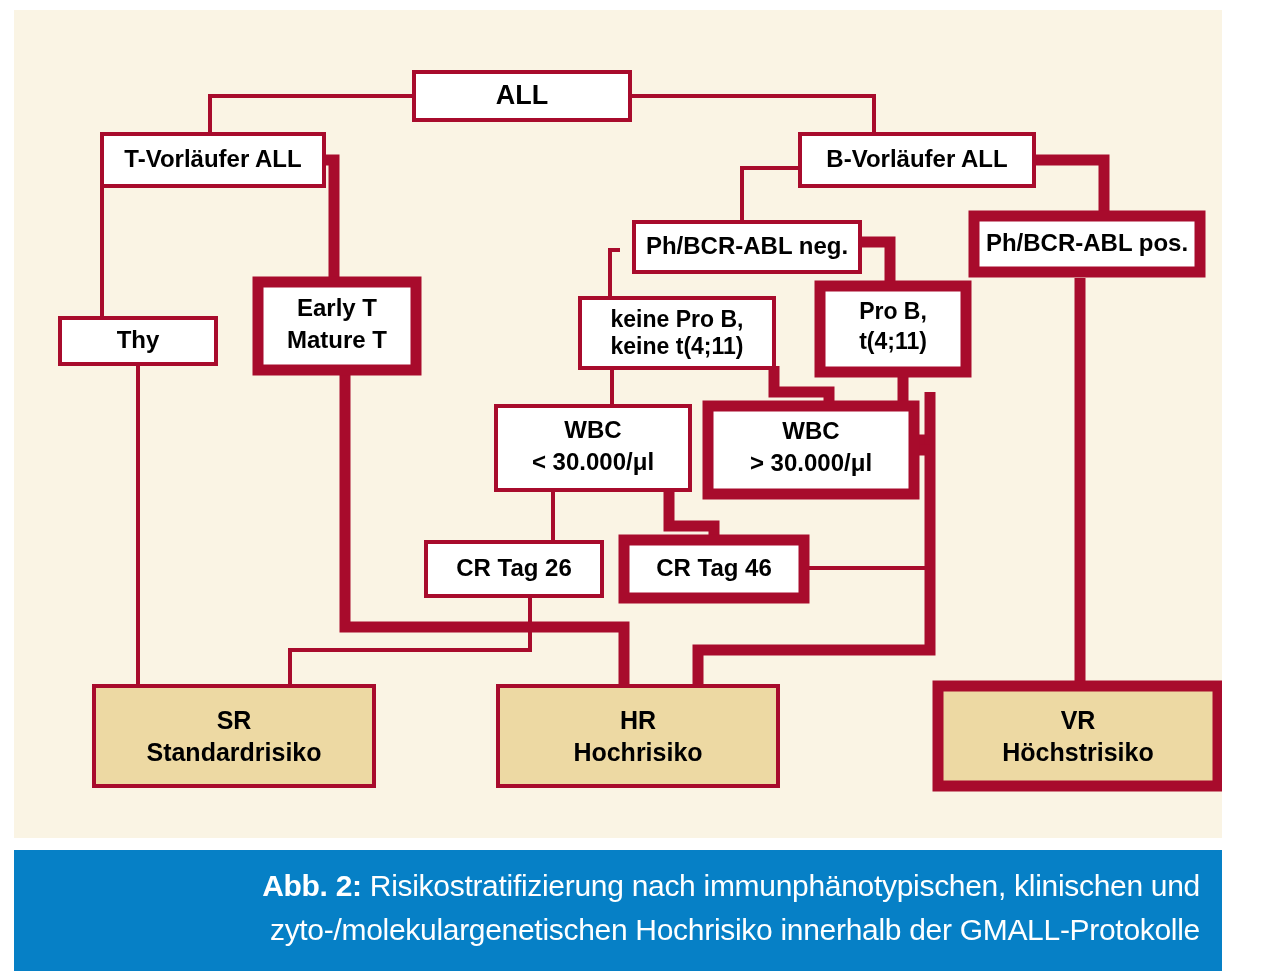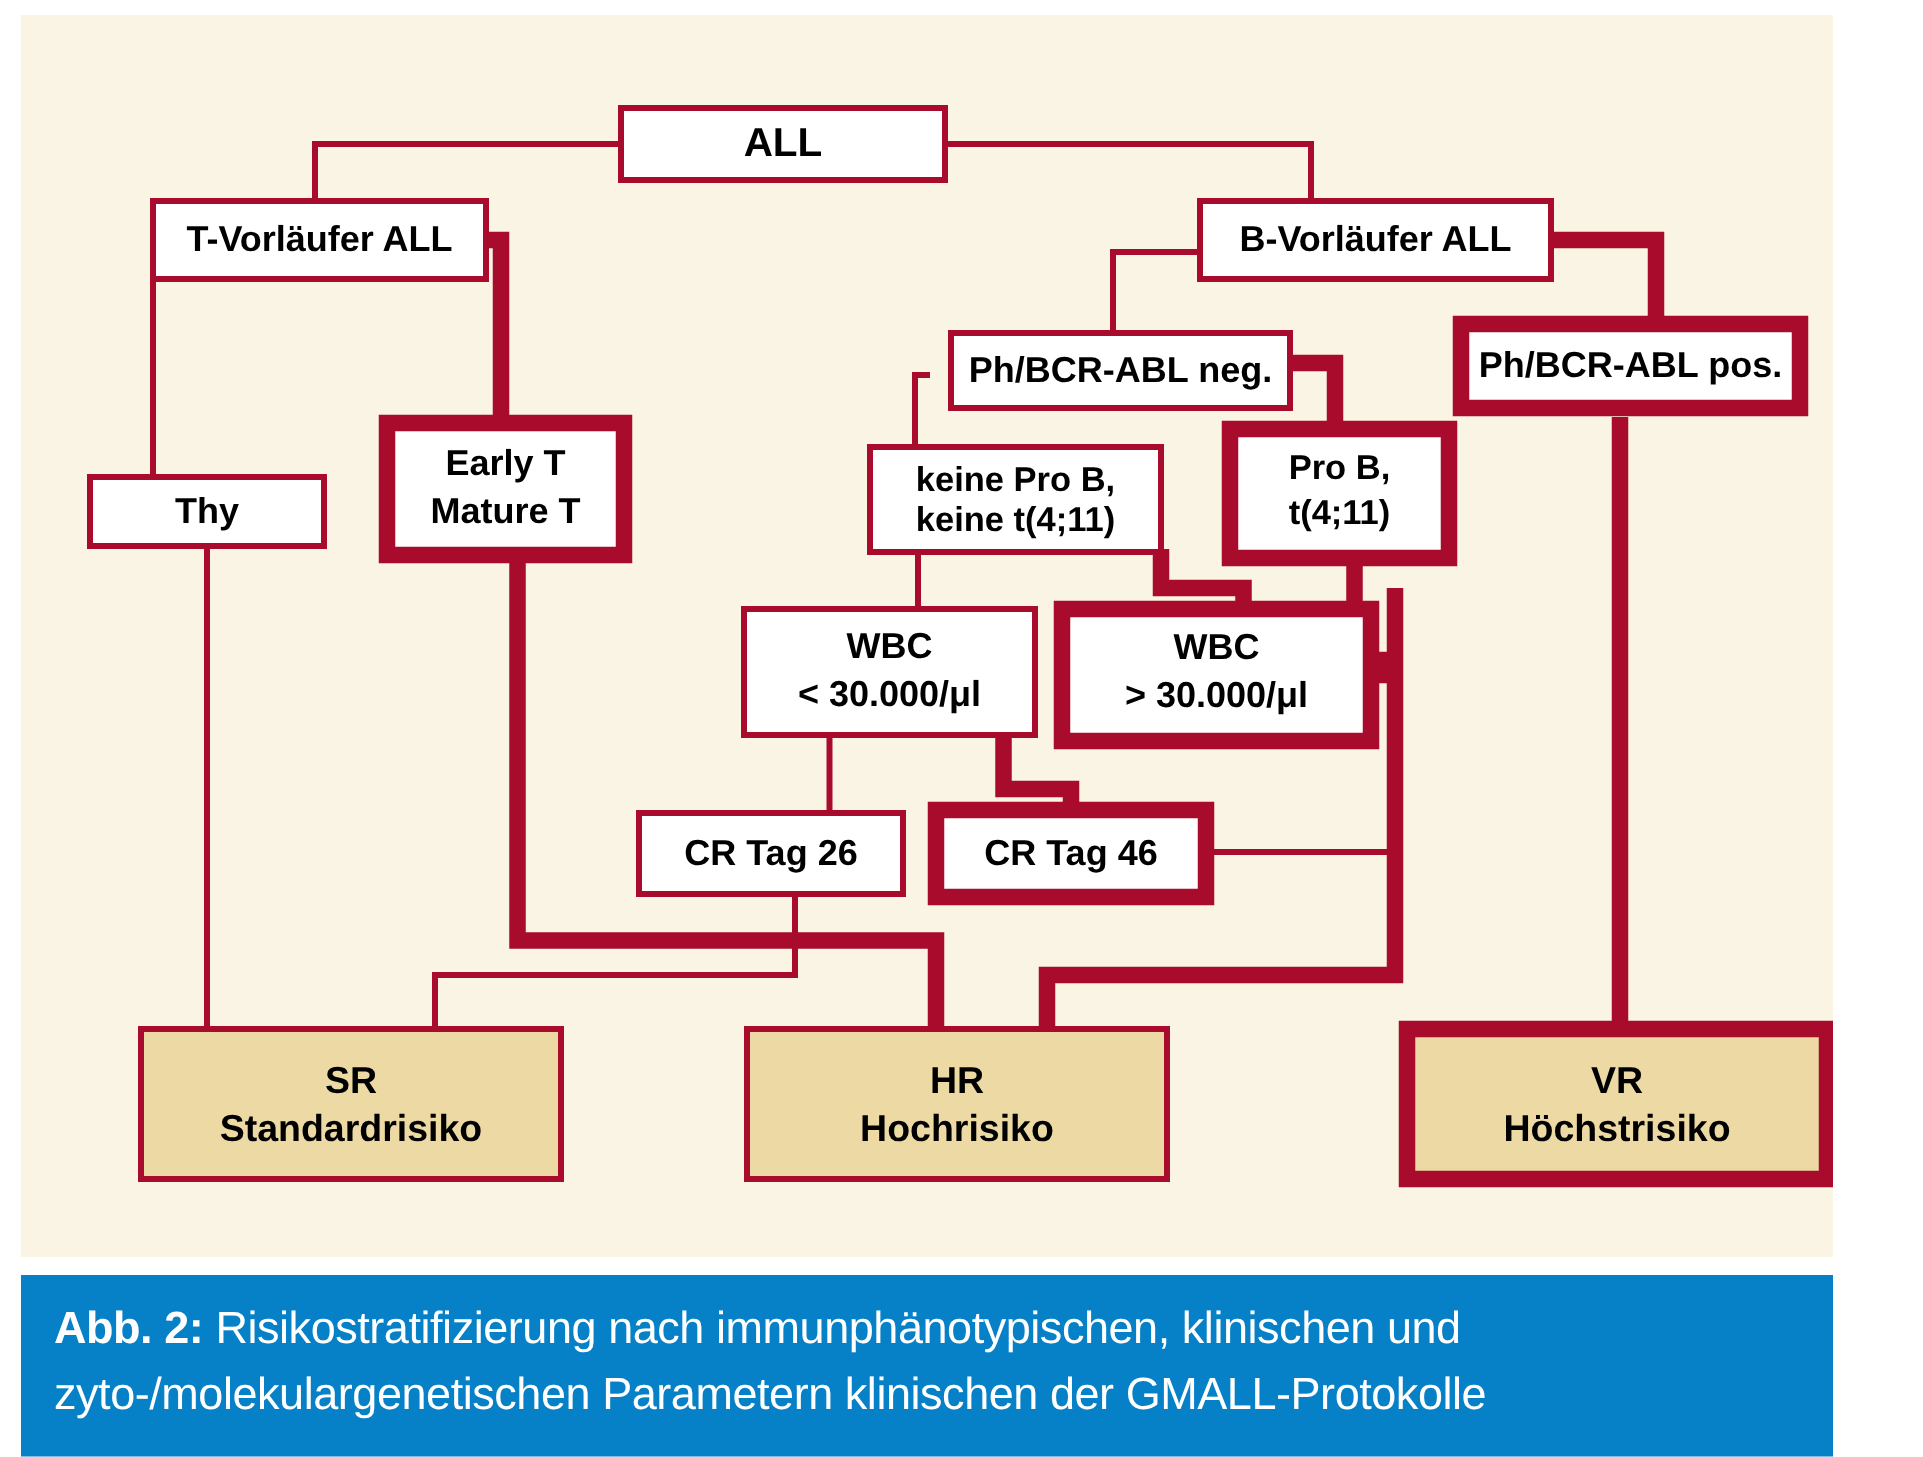--- a/index.html
+++ b/index.html
@@ -12,20 +12,21 @@
     width: 1282px;
     height: 971px;
     font-family: "Liberation Sans", sans-serif;
     overflow: hidden;
   }
   #figure-root {
     position: relative;
     width: 1282px;
     height: 971px;
     background: #ffffff;
+    text-align: right;
   }
   #chart-panel {
     position: absolute;
     left: 14px;
     top: 10px;
     width: 1208px;
     height: 828px;
     background: #faf4e4;
   }
   #flow-svg {
@@ -216,16 +217,16 @@
         <rect class="node-box thick outcome" x="924" y="676" width="280" height="100"></rect>
         <text class="node-label" x="1064" y="712" font-size="25">VR</text>
         <text class="node-label" x="1064" y="744" font-size="25">Höchstrisiko</text>
       </g>
 
     </svg>
   </div>
 
   <div id="caption-bar">
     <div class="caption-line"><span class="caption-strong">Abb. 2:</span> <span>Risikostratifizierung nach immunphänotypischen, klinischen und</span></div>
-    <div class="caption-line">zyto-/molekulargenetischen Parametern klinischen der GMALL-Protokolle</div>
+    <div class="caption-line">zyto-/molekulargenetischen Hochrisiko innerhalb der GMALL-Protokolle</div>
   </div>
 
 </div>
 
 </body></html>

